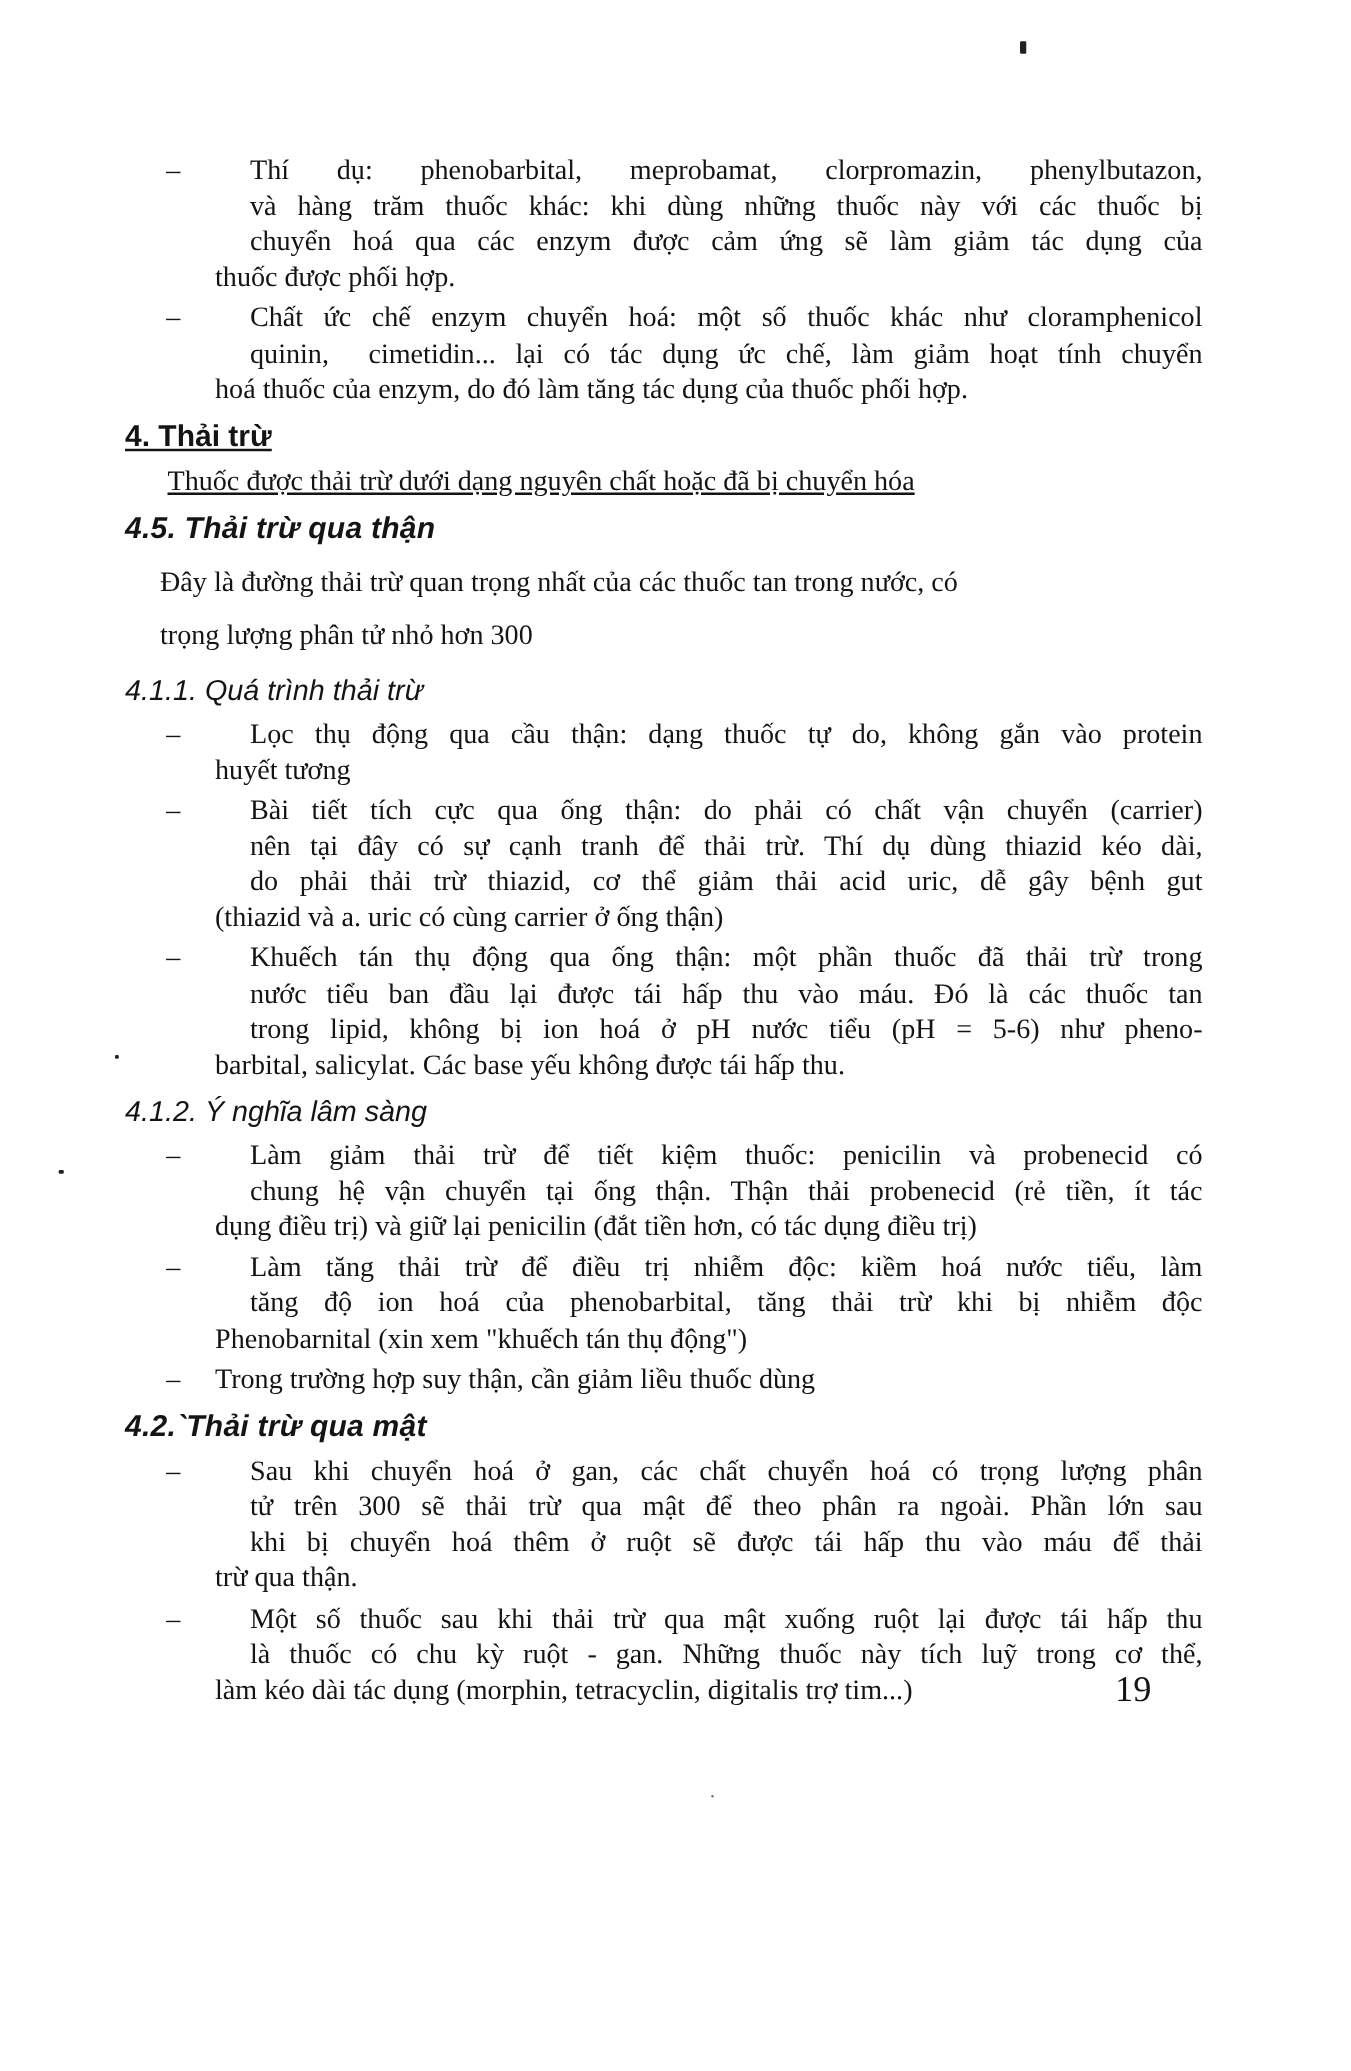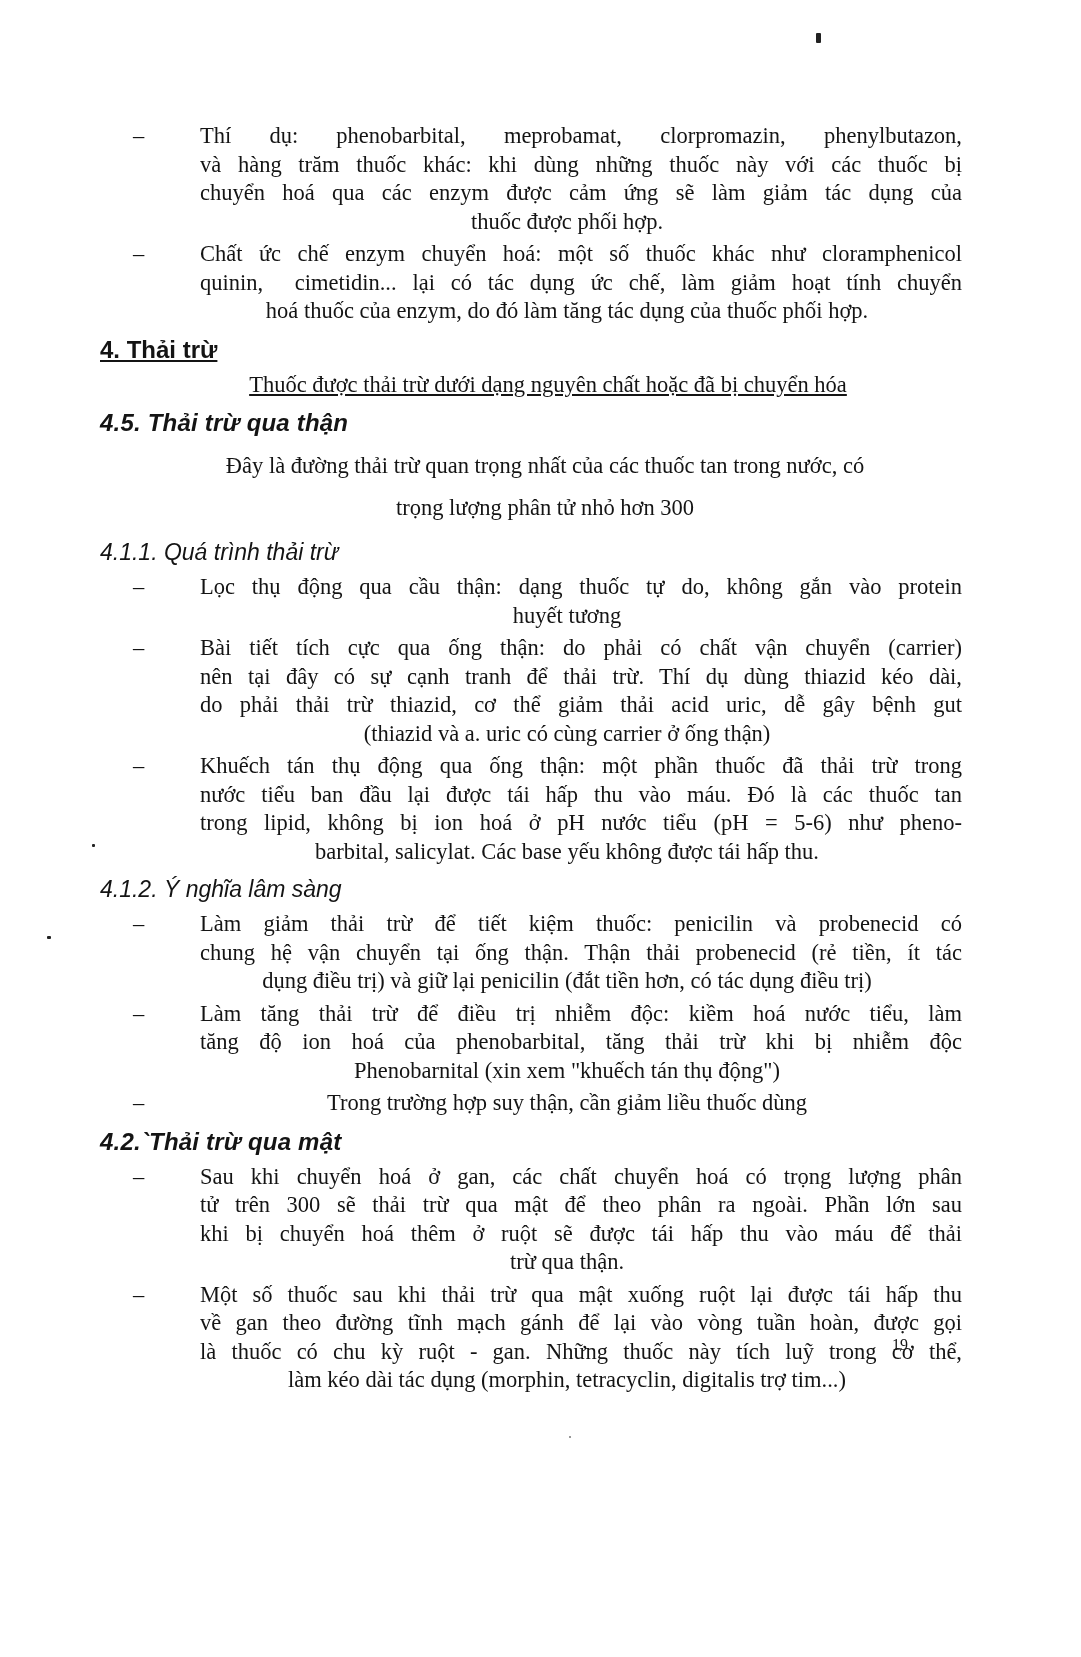--- a/index.html
+++ b/index.html
@@ -16,21 +16,21 @@
   .text-column {
     position: absolute;
     left: 100px;
     top: 122px;
     width: 862px;
   }
   .line {
     font-size: 22.5px;
     line-height: 28.5px;
     white-space: pre-wrap;
-    text-align: center;
+    text-align: left;
   }
   .line.j {
     text-align: justify;
     text-align-last: justify;
     margin-left: 28px;
   }
   .bullet {
     position: relative;
     padding-left: 72px;
     margin: 0 0 4px 0;
@@ -53,21 +53,21 @@
     font-family: "Liberation Sans", sans-serif;
     margin: 9px 0 7px 0;
   }
   .heading-bold { font-weight: 700; font-size: 24px; line-height: 29px; text-decoration: underline; }
   .heading-bold-italic { font-weight: 700; font-style: italic; font-size: 24px; line-height: 29px; letter-spacing: 0.2px; }
   .heading-italic { font-weight: 400; font-style: italic; font-size: 23px; line-height: 28px; }
   .page-number {
     position: absolute;
     left: 892px;
     top: 1336px;
-    font-size: 16px;
+    font-size: 29px;
     font-family: "Liberation Serif", serif;
   }
   
   .speck { position: absolute; background: #222; border-radius: 1px; }
   .speck-a { left: 816px; top: 33px;  width: 5px;  height: 10px; }
   .speck-b { left: 92px;  top: 844px; width: 3px;  height: 3px; }
   .speck-c { left: 47px;  top: 936px; width: 4px;  height: 3px; }
   .speck-d { left: 569px; top: 1436px; width: 2px; height: 2px; background:#777; }
 </style>
 </head>
@@ -138,21 +138,20 @@
       <div class="bullet">
         <span class="dash">–</span>
         <div class="line j">Sau khi chuyển hoá ở gan, các chất chuyển hoá có trọng lượng phân</div>
         <div class="line j">tử trên 300 sẽ thải trừ qua mật để theo phân ra ngoài. Phần lớn sau</div>
         <div class="line j">khi bị chuyển hoá thêm ở ruột sẽ được tái hấp thu vào máu để thải</div>
         <div class="line">trừ qua thận.</div>
       </div>
       <div class="bullet">
         <span class="dash">–</span>
         <div class="line j">Một số thuốc sau khi thải trừ qua mật xuống ruột lại được tái hấp thu</div>
-        <div class="line j">về gan theo đường tĩnh mạch gánh để lại vào vòng tuần hoàn, được gọi</div>
         <div class="line j">là thuốc có chu kỳ ruột - gan. Những thuốc này tích luỹ trong cơ thể,</div>
         <div class="line">làm kéo dài tác dụng (morphin, tetracyclin, digitalis trợ tim...)</div>
       </div>
     </div>
   <div class="page-number">19</div>
   <div class="speck speck-a"></div>
   <div class="speck speck-b"></div>
   <div class="speck speck-c"></div>
   <div class="speck speck-d"></div>
 </div>

